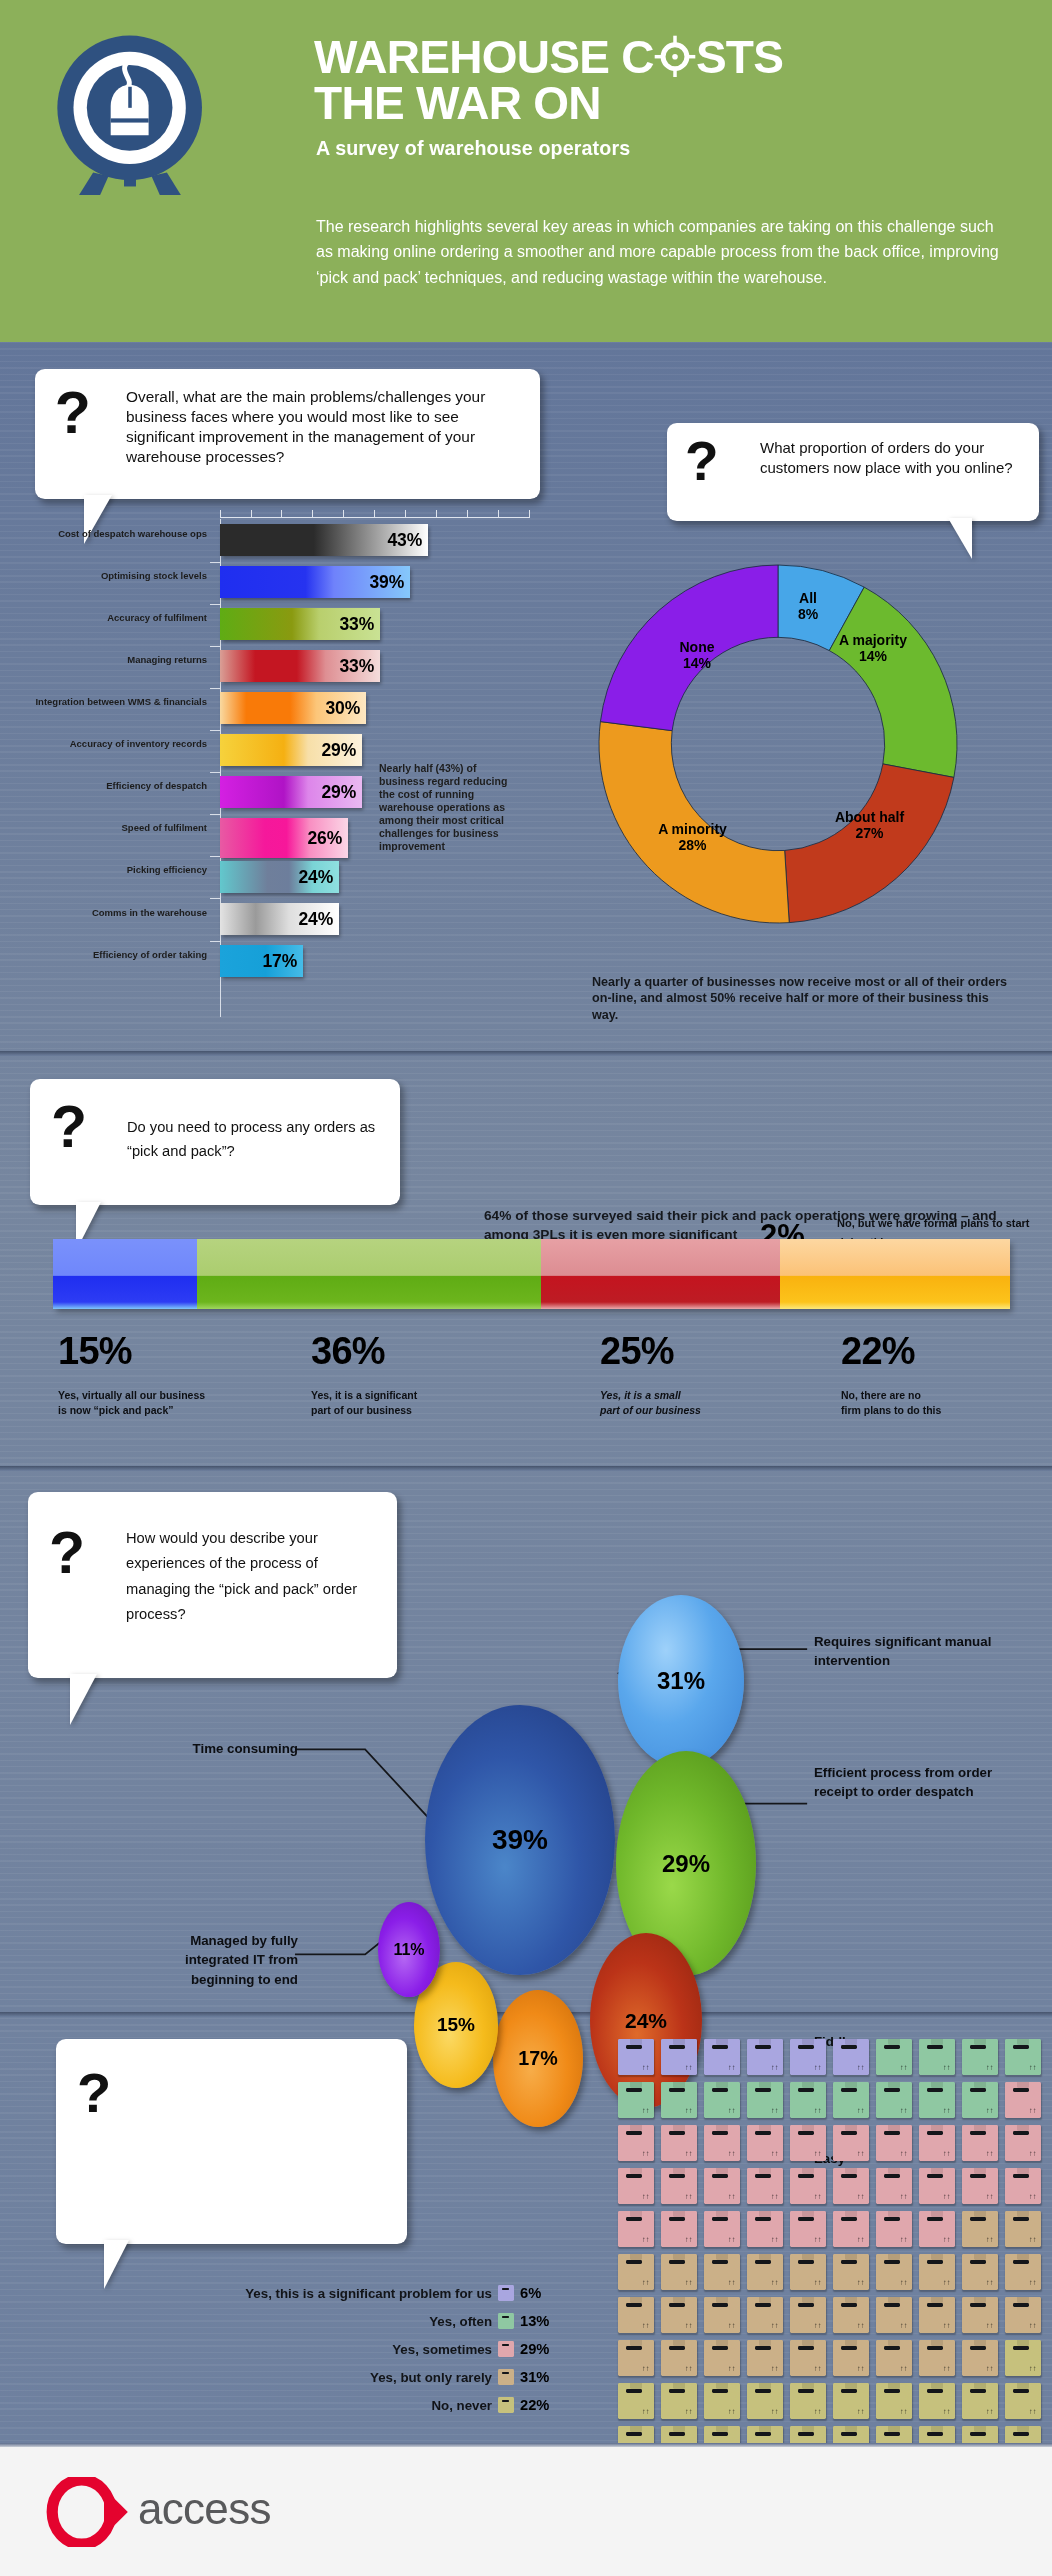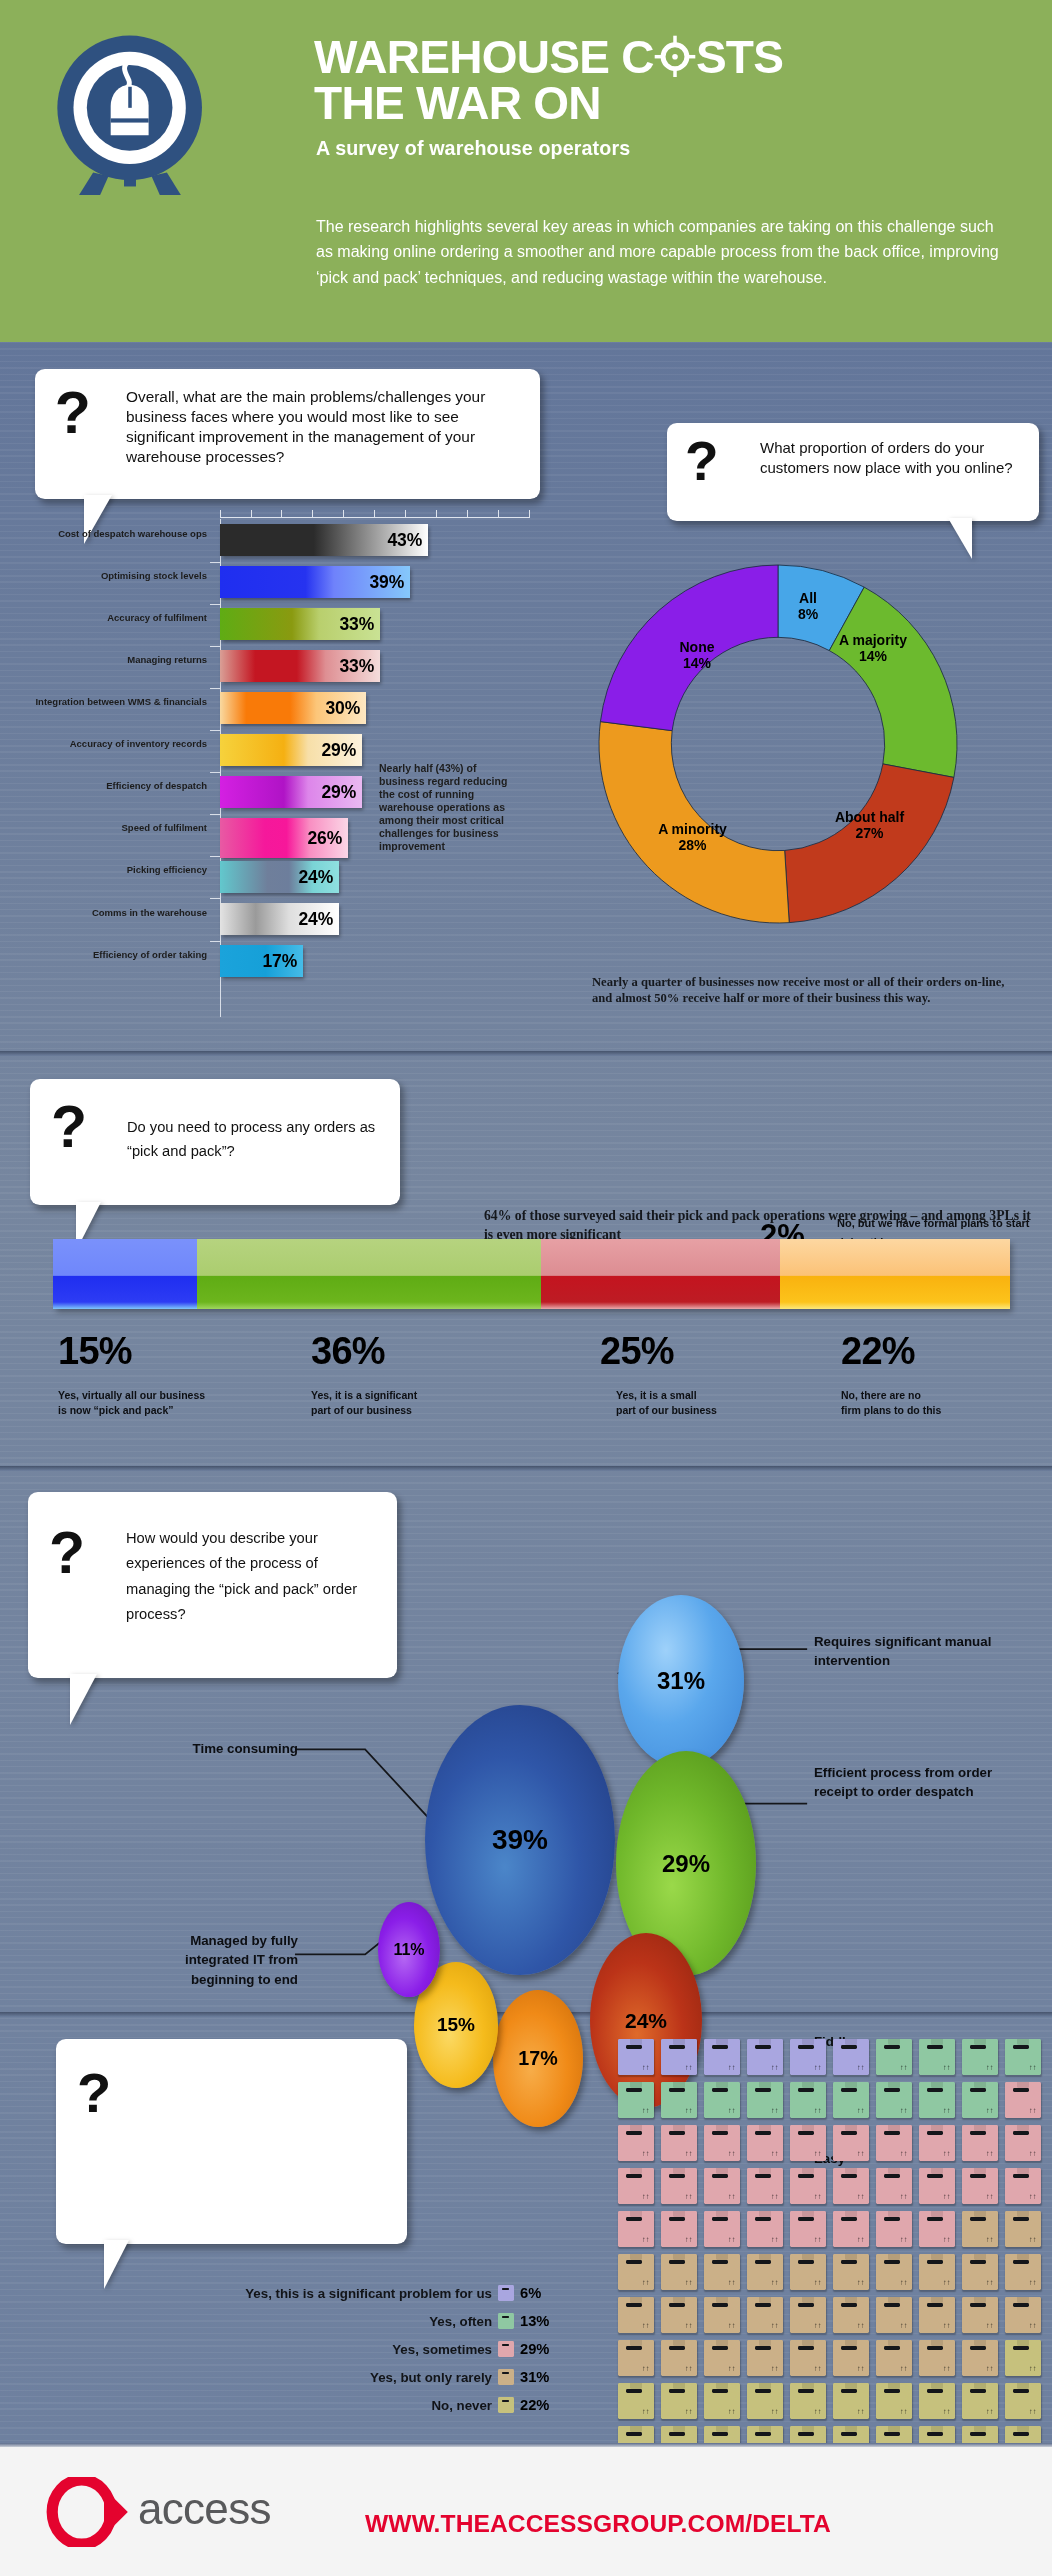--- a/index.html
+++ b/index.html
@@ -81,21 +81,21 @@
     font-size:17.5px;font-weight:bold;color:#000;
   }
   .axis-v{position:absolute;width:1.4px;background:#d8dee8;}
   .tick-h{position:absolute;height:1.4px;width:9.8px;background:#d8dee8;}
   .tick-top{position:absolute;width:1.4px;height:8.4px;background:#dfe5ee;}
 
   .side-note{
     position:absolute;color:#1e1e1e;font-size:10.5px;line-height:1.24;font-weight:bold;
   }
   .caption{
-    position:absolute;color:#15181d;font-size:12.6px;line-height:1.3;font-weight:bold;font-family:Liberation Serif, serif;
+    position:absolute;color:#15181d;font-size:12.6px;line-height:1.3;font-weight:bold;
   }
 
   
   .donut-wrap{position:absolute;}
   .donut-lab{
     position:absolute;color:#000;font-weight:bold;text-align:center;
     font-size:14px;line-height:1.16;
   }
 
   
@@ -344,21 +344,21 @@
       <span>is now “pick and pack”</span>
     </div>
 
     <div class="pp-big" style="left:311px;top:1330px;">36%</div>
     <div class="pp-txt" style="left:311px;top:1388px;width:190px;">
       <span>Yes, it is a significant</span><br>
       <span>part of our business</span>
     </div>
 
     <div class="pp-big" style="left:600px;top:1330px;">25%</div>
-    <div class="pp-txt" style="left:616px;top:1388px;width:190px;">
+    <div class="pp-txt" style="left:600px;top:1388px;width:190px;font-style:italic;">
       <span>Yes, it is a small</span><br>
       <span>part of our business</span>
     </div>
 
     <div class="pp-big" style="left:841px;top:1330px;">22%</div>
     <div class="pp-txt" style="left:841px;top:1388px;width:190px;">
       <span>No, there are no</span><br>
       <span>firm plans to do this</span>
     </div>
   </div>
@@ -971,17 +971,16 @@
   </div>
 
   <div class="footer">
     <div class="footer-top"></div>
     <svg style="position:absolute;left:41px;top:34px;" width="91" height="70" viewBox="0 0 130 100">
       <ellipse cx="58" cy="50" rx="42" ry="46" fill="none" stroke="#e4032e" stroke-width="16"></ellipse>
       <path d="M90 16 L124 50 L90 84 Z" fill="#e4032e"></path>
       <ellipse cx="58" cy="50" rx="27" ry="32" fill="#f4f4f4"></ellipse>
     </svg>
     <div class="acc-word">access</div>
-    <a class="f-line2" href="#" style="text-decoration:none;">WWW.THEACCESSGROUP.COM/DELTA</a>
   </div>
 
 </div>
 
 
 </body></html>

